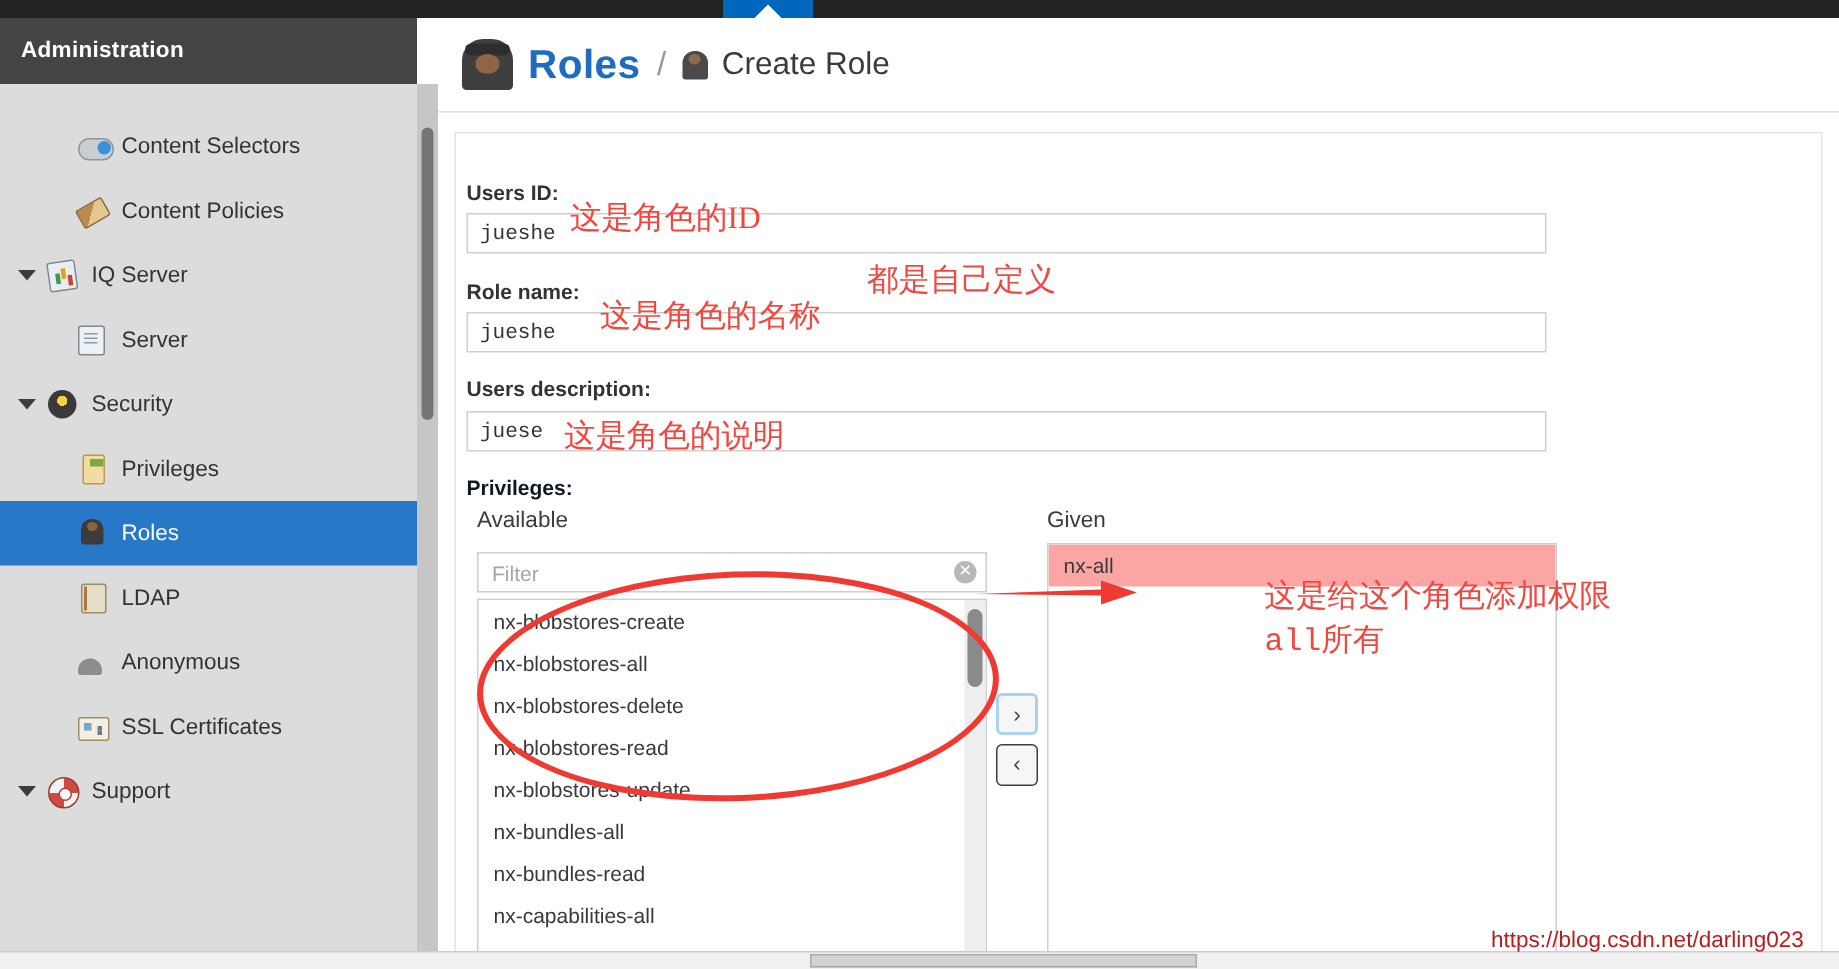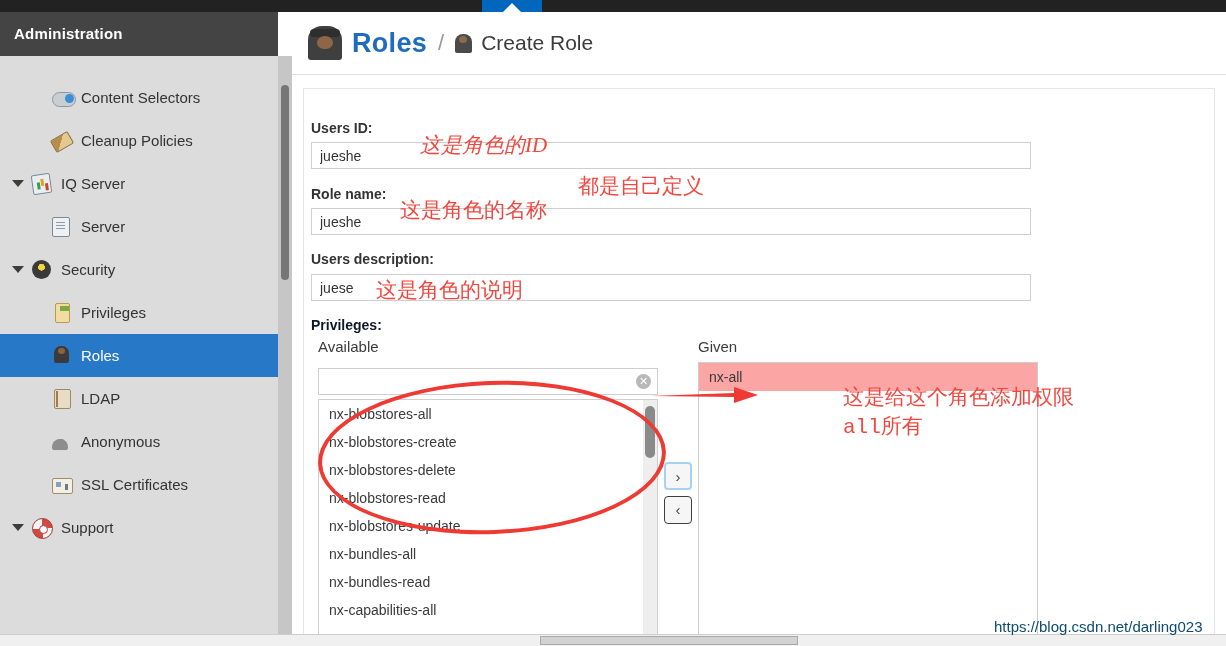--- a/index.html
+++ b/index.html
@@ -369,21 +369,21 @@
     font-size: 14px;
     font-weight: bold;
     color: #333333;
   }
   .field-input {
     position: absolute;
     box-sizing: border-box;
     height: 27px;
     border: 1px solid #cfcfcf;
     background: #ffffff;
-    font-family: Liberation Sans, sans-serif;
+    font-family: Liberation Mono, monospace;
     font-size: 14px;
     color: #333333;
     padding: 0 8px;
     outline: none;
   }
   .section-label {
     position: absolute;
     font-size: 14px;
     font-weight: bold;
     color: #0f172a;
@@ -543,21 +543,21 @@
     width: 258px; height: 9px;
     background: #d2d2d2;
     border: 1px solid #a9a9a9;
     box-sizing: border-box;
   }
 
   .watermark {
     position: absolute;
     left: 994px; top: 618px;
     font-size: 15px;
-    color: #0c4a6e;
+    color: #b91c1c;
     font-family: "Liberation Sans", sans-serif;
     white-space: nowrap;
     pointer-events: none;
   }
 </style>
 </head>
 <body>
 
 <div id="root">
 
@@ -572,21 +572,21 @@
         <div class="nav-item lvl2">
           <span class="nav-ico">
             <span class="ico-contentsel" style="display: block; position: absolute;"></span>
           </span>
           <span class="nav-label">Content Selectors</span>
         </div>
         <div class="nav-item lvl2">
           <span class="nav-ico">
             <span class="ico-broom" style="display: block; position: absolute;"></span>
           </span>
-          <span class="nav-label">Cleanup Policies</span>
+          <span class="nav-label">Content Policies</span>
         </div>
         <div class="nav-item lvl1">
           <span class="nav-caret"></span>
           <span class="nav-ico">
             <span class="ico-iq" style="display: block; position: absolute;"></span>
           </span>
           <span class="nav-label">IQ Server</span>
         </div>
         <div class="nav-item lvl2">
           <span class="nav-ico">
@@ -666,44 +666,45 @@
 
       <div class="section-label" style="left:7px; top:228px;">Privileges:</div>
     </div>
 
   </div>
 
   <div class="col-title" style="left:318px; top:338px;">Available</div>
   <div class="col-title" style="left:698px; top:338px;">Given</div>
 
   <div class="filter-box">
+    <input class="filter-input" placeholder="Filter" style="">
     <div class="filter-clear">✕</div>
   </div>
 
   <div class="list-available" id="available-list">
+      <div class="list-row">nx-blobstores-create</div>
       <div class="list-row">nx-blobstores-all</div>
-      <div class="list-row">nx-blobstores-create</div>
       <div class="list-row">nx-blobstores-delete</div>
       <div class="list-row">nx-blobstores-read</div>
       <div class="list-row">nx-blobstores-update</div>
       <div class="list-row">nx-bundles-all</div>
       <div class="list-row">nx-bundles-read</div>
       <div class="list-row">nx-capabilities-all</div>
     </div>
   <div class="list-scroll-track"></div>
   <div class="list-scroll-thumb"></div>
 
   <div class="xfer-btn right">›</div>
   <div class="xfer-btn left">‹</div>
 
   <div class="list-given" id="given-list">
       <div class="list-row selected">nx-all</div>
     </div>
 
-  <div class="anno" style="left:420px; top:131px;font-style:italic;">这是角色的ID</div>
+  <div class="anno" style="left:380px; top:131px;">这是角色的ID</div>
   <div class="anno" style="left:400px; top:196px;">这是角色的名称</div>
   <div class="anno" style="left:578px; top:172px;">都是自己定义</div>
   <div class="anno" style="left:376px; top:276px;">这是角色的说明</div>
   <div class="anno" style="left:843px; top:383px;">这是给这个角色添加权限</div>
   <div class="anno mono" style="left:843px; top:412px;">all所有</div>
 
   <div class="anno-ellipse"></div>
   <div class="anno-arrow-wrap">
     <svg width="110" height="20" viewBox="0 0 110 20">
       <path d="M0 11 L84 8 L84 2 L108 10 L84 18 L84 12 Z" fill="#ee3a32"></path>

